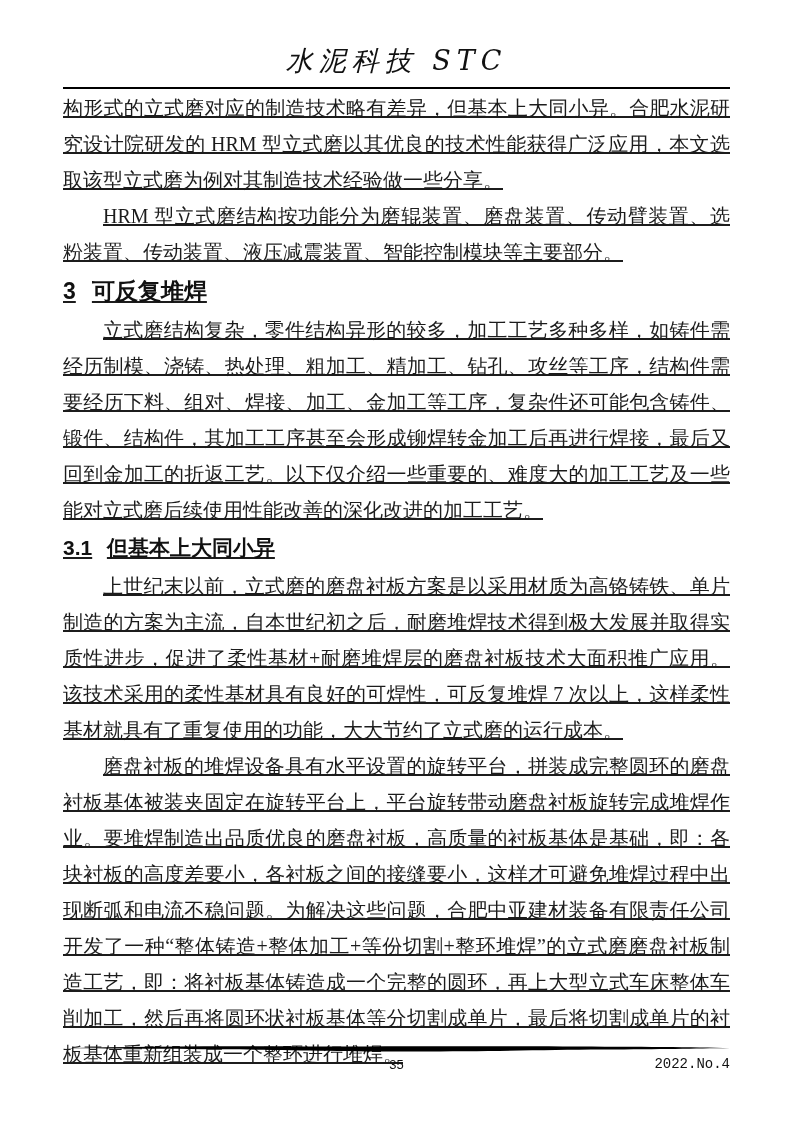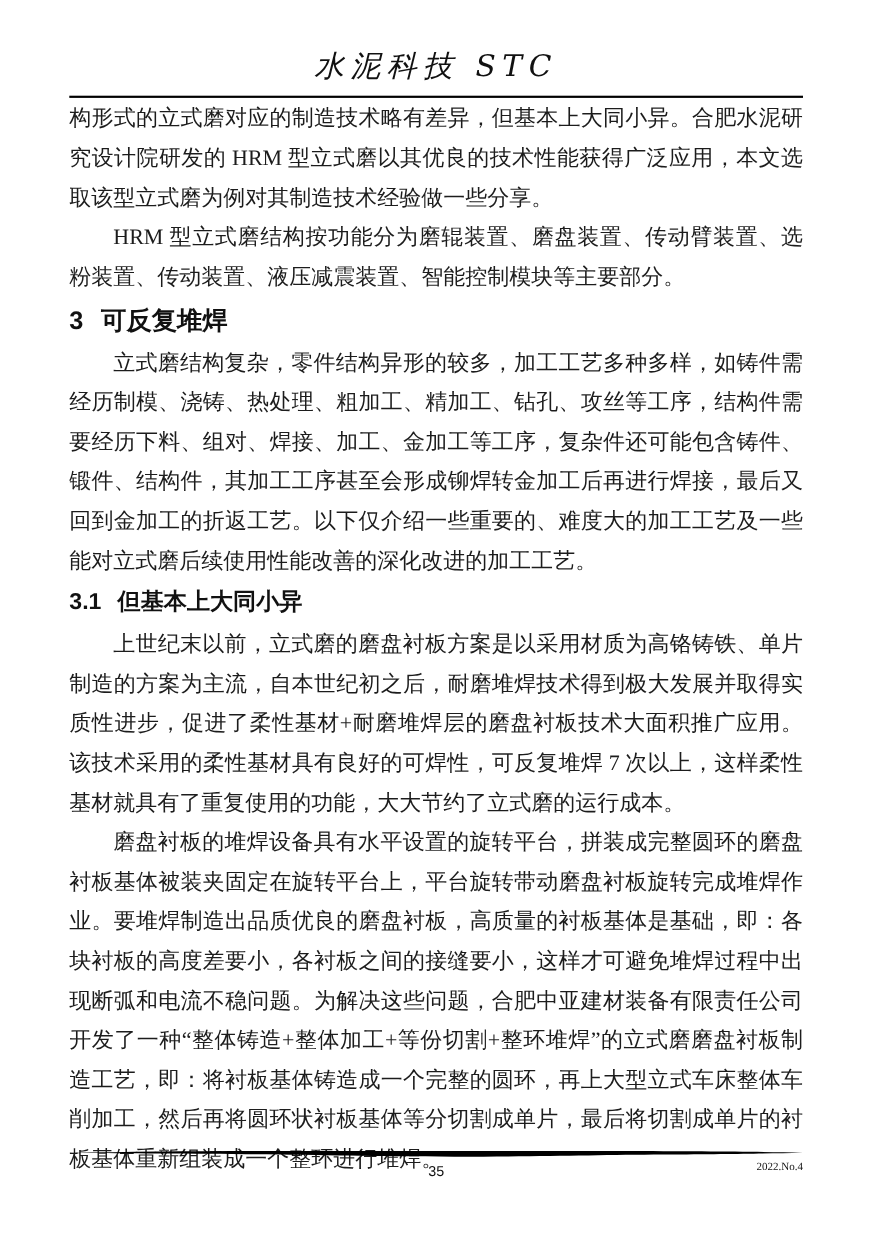--- a/index.html
+++ b/index.html
@@ -29,20 +29,21 @@
   .header-rule{
     position:absolute;top:87px;left:63px;width:667px;
     border-top:2px solid #000;
   }
   .content{
     position:absolute;top:90px;left:63px;width:667px;
     font-size:20px;
     line-height:36px;
     text-align:justify;
     text-justify:inter-character;
+    text-decoration:underline;
   }
   .content p{margin:0;}
   .indent{text-indent:2em;}
   h1.sec,h2.subsec{
     font-family:"Liberation Sans","DejaVu Sans",sans-serif;
     font-weight:bold;
     margin:0;
     color:#111;
     text-align:left;
   }
@@ -54,22 +55,22 @@
   }
   .footer-page{
     position:absolute;top:1057px;left:0;width:793px;
     text-align:center;
     font-family:"Liberation Sans","DejaVu Sans",sans-serif;
     font-size:13px;color:#111;
   }
   .footer-issue{
     position:absolute;top:1056px;left:63px;width:667px;
     text-align:right;
-    font-family:Liberation Serif, serif;
-    font-size:10px;color:#111;
+    font-family:Liberation Mono, monospace;
+    font-size:14px;color:#111;
   }
 </style>
 </head>
 <body>
 
 <div class="page">
 
   <div class="header">
     <div class="journal-title">水泥科技 STC</div>
   </div>

